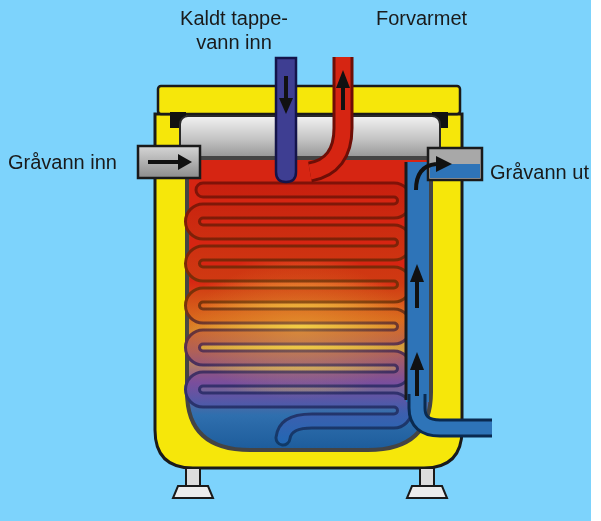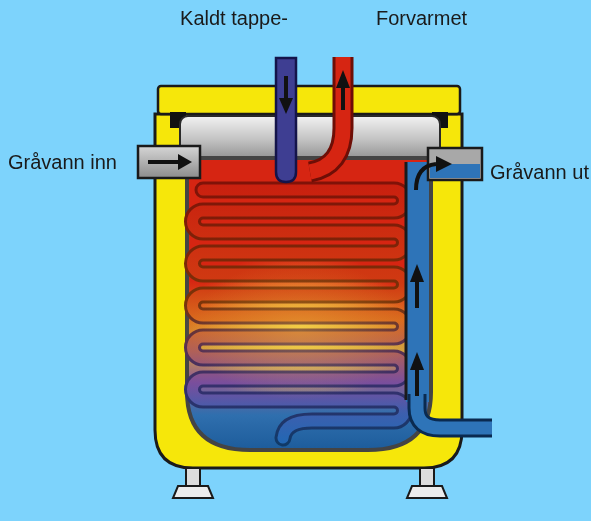--- a/index.html
+++ b/index.html
@@ -132,20 +132,21 @@
       <path d="M 178 486 H 208 L 213 498 H 173 Z" fill="#ECECEC" stroke="#1a1a1a" stroke-width="2"></path>
     </g>
     <g>
       <rect x="420" y="468" width="14" height="18" fill="#DCDCDC" stroke="#1a1a1a" stroke-width="2"></rect>
       <path d="M 412 486 H 442 L 447 498 H 407 Z" fill="#ECECEC" stroke="#1a1a1a" stroke-width="2"></path>
     </g>
   </svg>
 
   <div class="lbl center" style="left:168px;top:6px;width:132px;">
     <div>Kaldt tappe-</div>
+    <div>vann inn</div>
   </div>
 
   <div class="lbl" style="left:364px;top:6px;width:140px;margin-left:12px;">
     <div>Forvarmet</div>
   </div>
 
   <div class="lbl" style="left:490px;top:160px;width:110px;">Gråvann ut</div>
 
   <div class="lbl" style="left:8px;top:150px;width:125px;">Gråvann inn</div>
 

